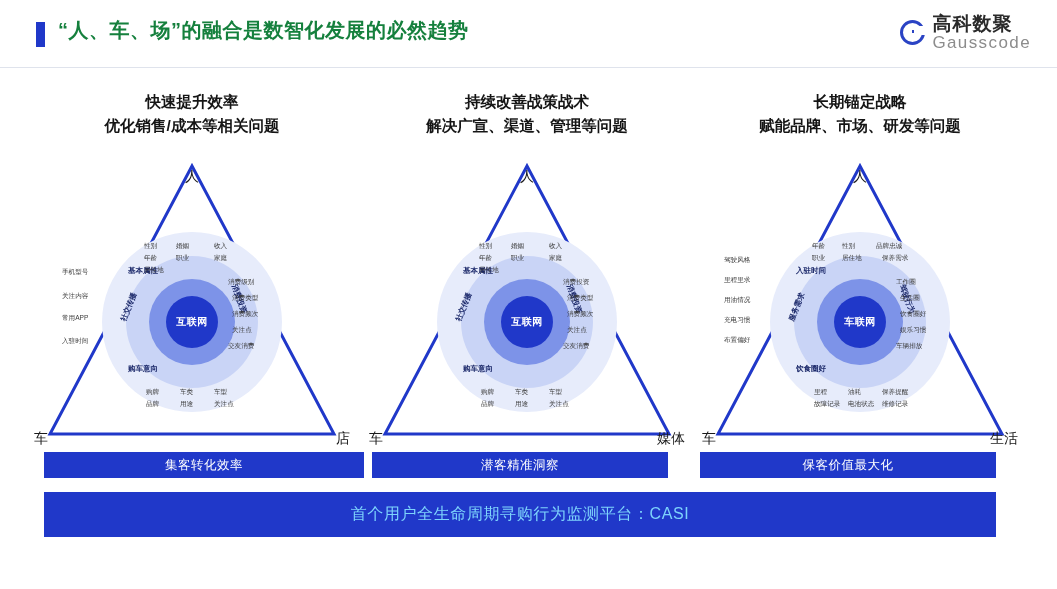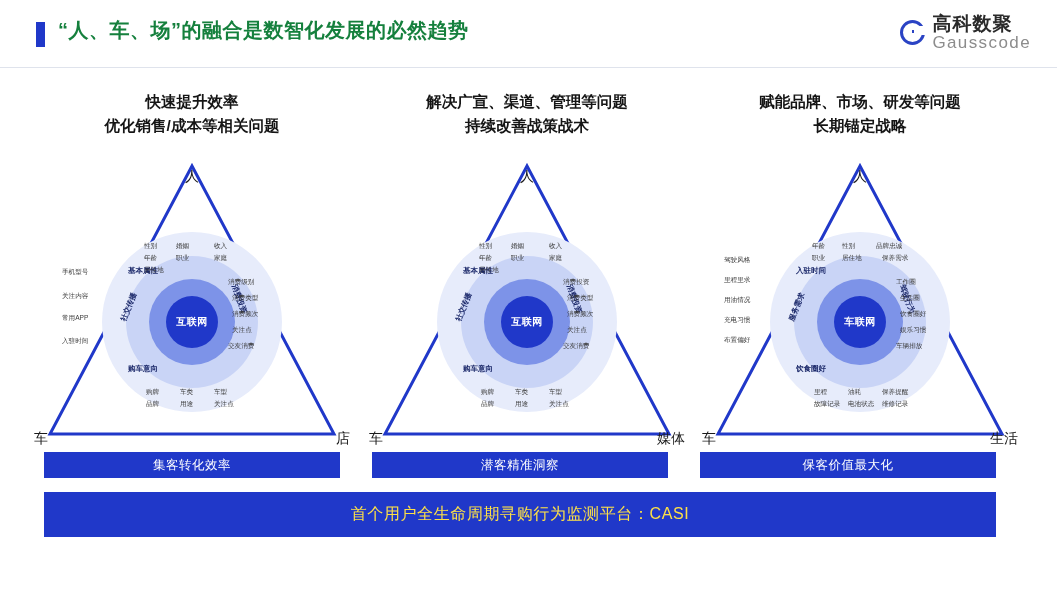--- a/index.html
+++ b/index.html
@@ -181,33 +181,33 @@
     top: 452px;
     height: 26px;
     background: #2038c9;
     color: #ffffff;
     font-size: 12.5px;
     display: flex;
     align-items: center;
     justify-content: center;
     letter-spacing: 0.5px;
   }
-  .result-bar.b0 { left: 44px;  width: 296px; }
+  .result-bar.b0 { left: 44px;  width: 320px; }
   .result-bar.b1 { left: 372px; width: 296px; }
   .result-bar.b2 { left: 700px; width: 296px; }
 
   
   .footer-bar {
     position: absolute;
     left: 44px;
     top: 492px;
     width: 952px;
     height: 45px;
     background: #2038c9;
-    color: #fde047;
+    color: #7dd3fc;
     font-size: 16px;
     display: flex;
     align-items: center;
     justify-content: center;
     letter-spacing: 0.6px;
   }
 </style>
 </head>
 <body>
 
@@ -271,22 +271,22 @@
 
     <div class="outer-label" style="left:30px;top:116px;">手机型号</div>
     <div class="outer-label" style="left:30px;top:140px;">关注内容</div>
     <div class="outer-label" style="left:30px;top:162px;">常用APP</div>
     <div class="outer-label" style="left:30px;top:185px;">入驻时间</div>
   </div>
 </div>
 
 <div class="panel p1">
   <div class="panel-head">
+    <div>持续改善战策战术</div>
     <div>解决广宣、渠道、管理等问题</div>
-    <div>持续改善战策战术</div>
   </div>
   <div class="tri-wrap">
     <svg class="tri-svg" width="320" height="298">
       <polygon points="160,14 302,282 18,282" fill="none" stroke="#2038c9" stroke-width="3"></polygon>
     </svg>
     <div class="vertex apex">人</div>
     <div class="vertex left">车</div>
     <div class="vertex right">媒体</div>
 
     <div class="rings">
@@ -319,22 +319,22 @@
       <div class="outer-label" style="left:112px;top:156px;">车型</div>
       <div class="outer-label" style="left:44px;top:168px;">品牌</div>
       <div class="outer-label" style="left:78px;top:168px;">用途</div>
       <div class="outer-label" style="left:112px;top:168px;">关注点</div>
     </div>
   </div>
 </div>
 
 <div class="panel p2">
   <div class="panel-head">
+    <div>长期锚定战略</div>
     <div>赋能品牌、市场、研发等问题</div>
-    <div>长期锚定战略</div>
   </div>
   <div class="tri-wrap">
     <svg class="tri-svg" width="320" height="298">
       <polygon points="160,14 302,282 18,282" fill="none" stroke="#2038c9" stroke-width="3"></polygon>
     </svg>
     <div class="vertex apex">人</div>
     <div class="vertex left">车</div>
     <div class="vertex right">生活</div>
 
     <div class="rings">

